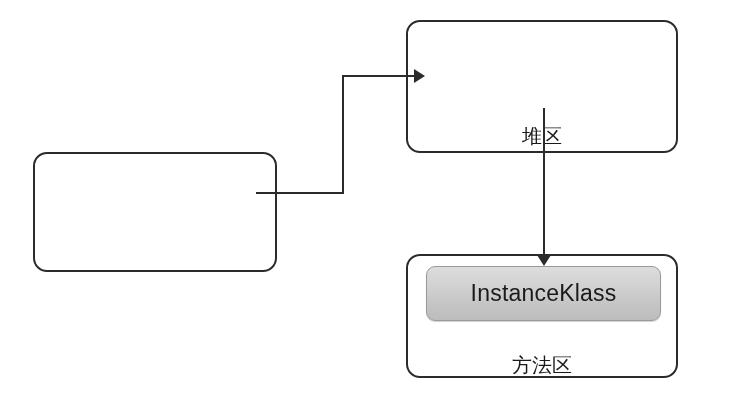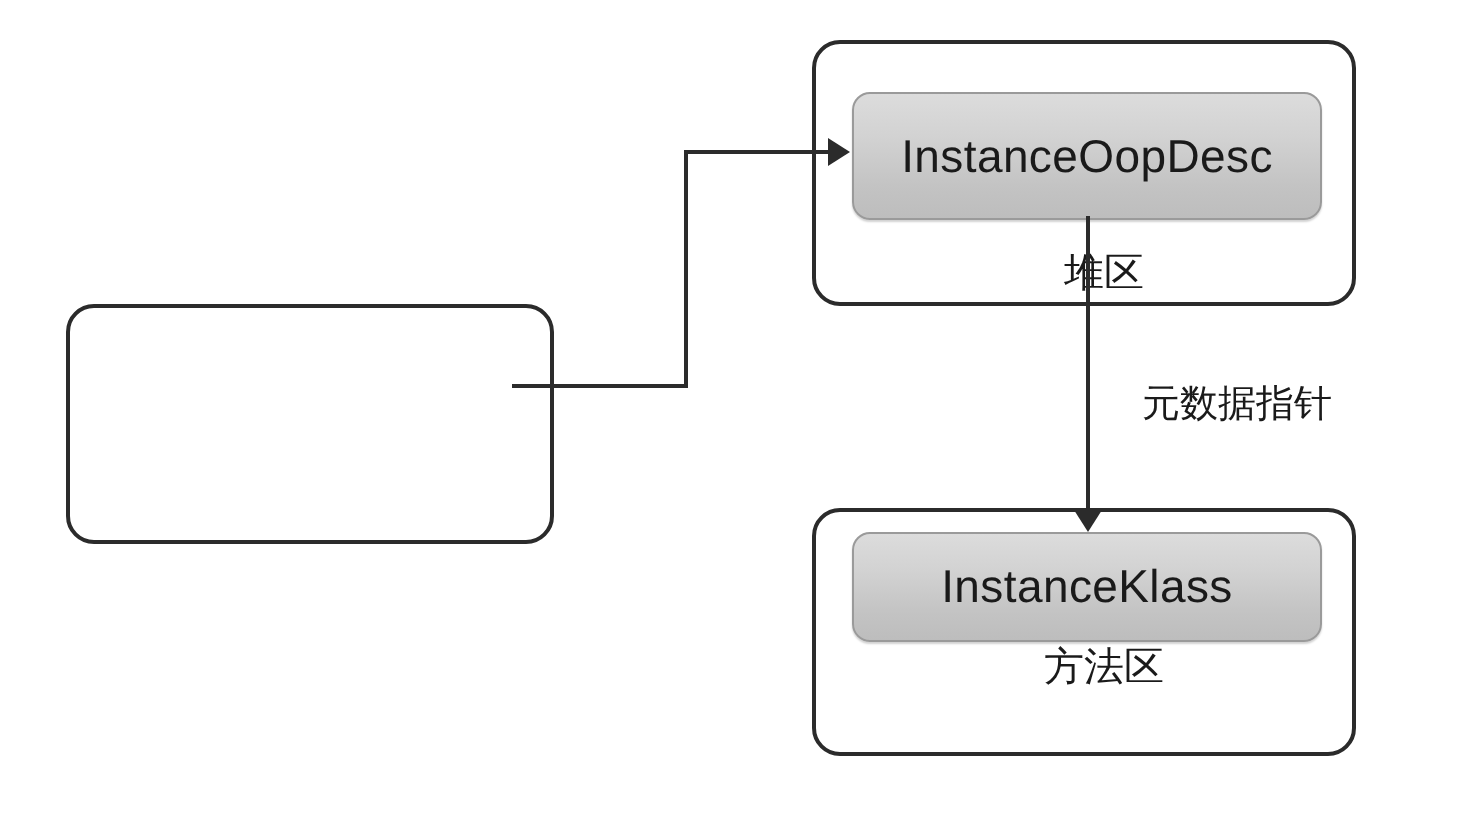--- a/index.html
+++ b/index.html
@@ -42,21 +42,20 @@
     white-space: nowrap;
   }
 
   
   .caption {
     position: absolute;
     color: #1a1a1a;
     font-size: 20px;
     white-space: nowrap;
     text-align: center;
-    padding-left: 10px;
   }
 
   
   .edge-label {
     position: absolute;
     color: #1a1a1a;
     font-size: 19px;
     white-space: nowrap;
   }
 
@@ -86,39 +85,37 @@
     border-top: 11px solid #2b2b2b;
   }
 </style>
 </head>
 <body>
 
 <div id="canvas">
 
   <div class="region" style="left:406px; top:20px; width:272px; height:133px;"></div>
 
-  <div class="node" style="left:426px; top:46px; width:235px; height:64px;">InstanceOopDesc</div>
 
   <div class="caption" style="left:406px; top:123px; width:272px;">堆区</div>
 
   <div class="region" style="left:33px; top:152px; width:244px; height:120px;"></div>
 
 
 
   <div class="region" style="left:406px; top:254px; width:272px; height:124px;"></div>
 
   <div class="node" style="left:426px; top:266px; width:235px; height:55px;">InstanceKlass</div>
 
-  <div class="caption" style="left:406px; top:320px; width:272px;">方法区</div>
+  <div class="caption" style="left:406px; top:352px; width:272px;">方法区</div>
 
   <div class="hline" style="left:256px; top:192px; width:88px;"></div>
 
   <div class="vline" style="left:342px; top:75px; height:119px;"></div>
 
   <div class="hline" style="left:342px; top:75px; width:78px;"></div>
   <div class="arrow-right" style="left:414px; top:69px;"></div>
 
   <div class="vline" style="left:543px; top:108px; height:150px;"></div>
   <div class="arrow-down" style="left:537px; top:255px;"></div>
 
-  <div class="edge-label" style="left:571px; top:189px;">元数据指针</div>
 
 </div>
 
 </body></html>

